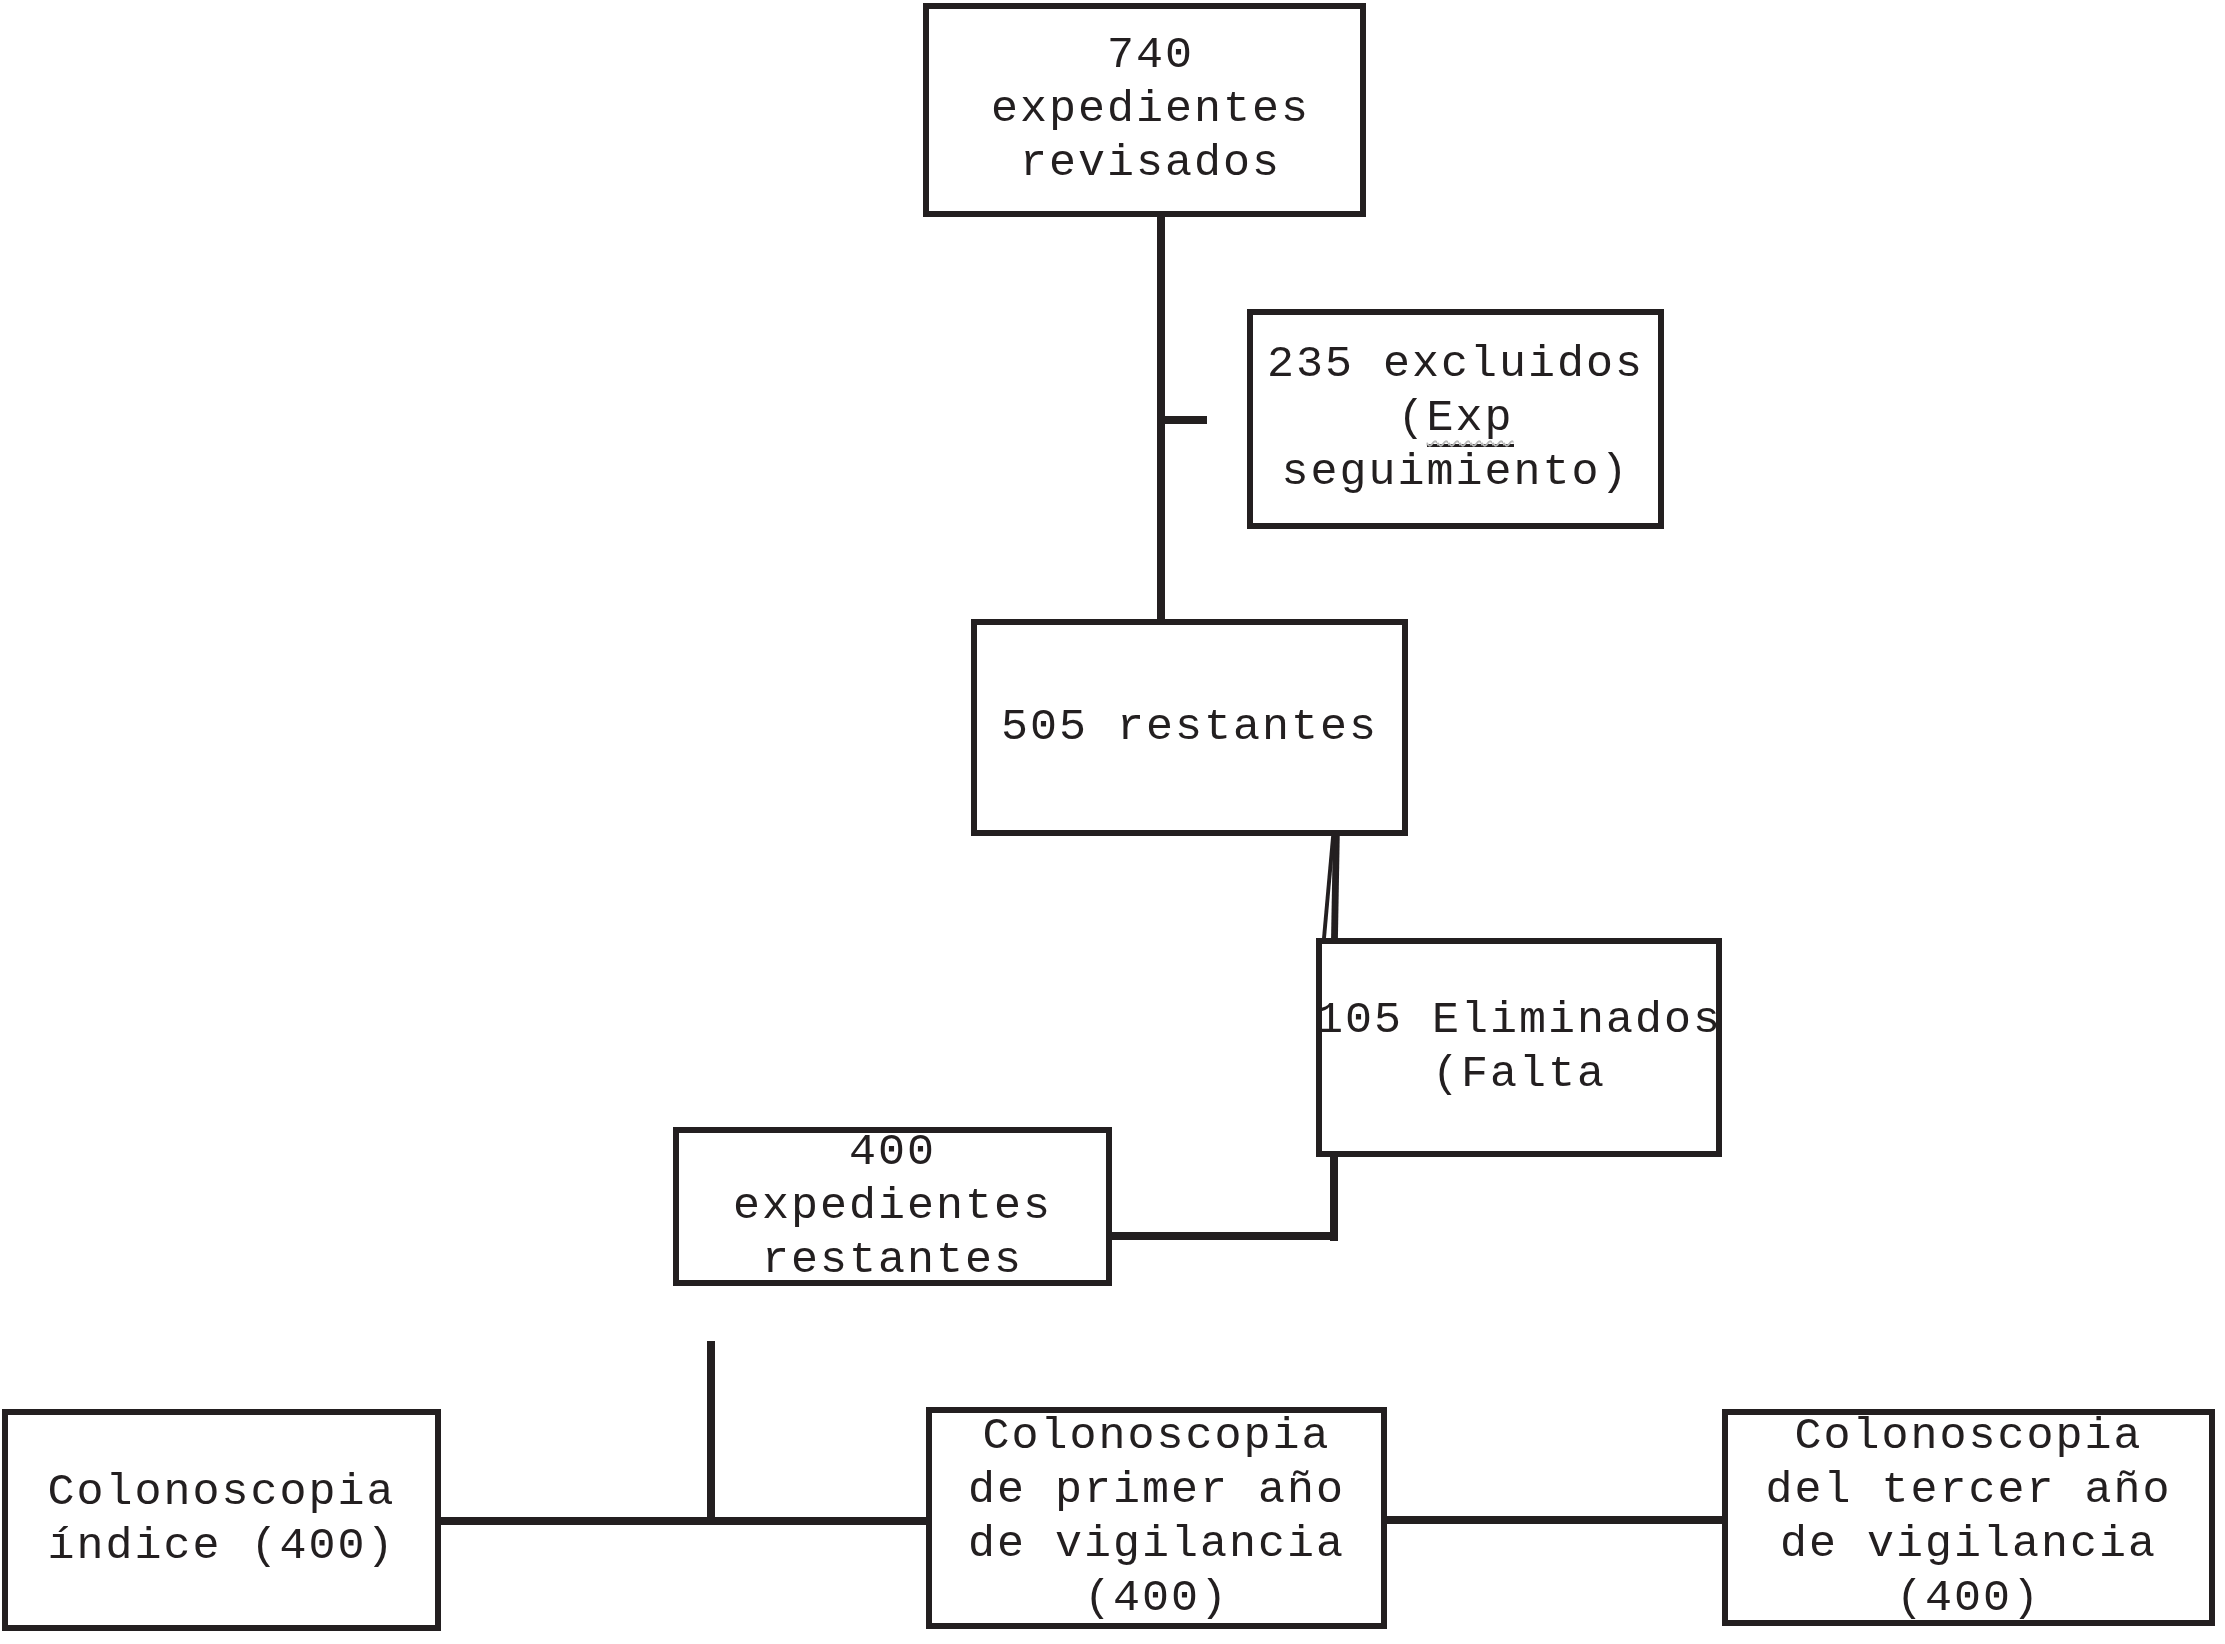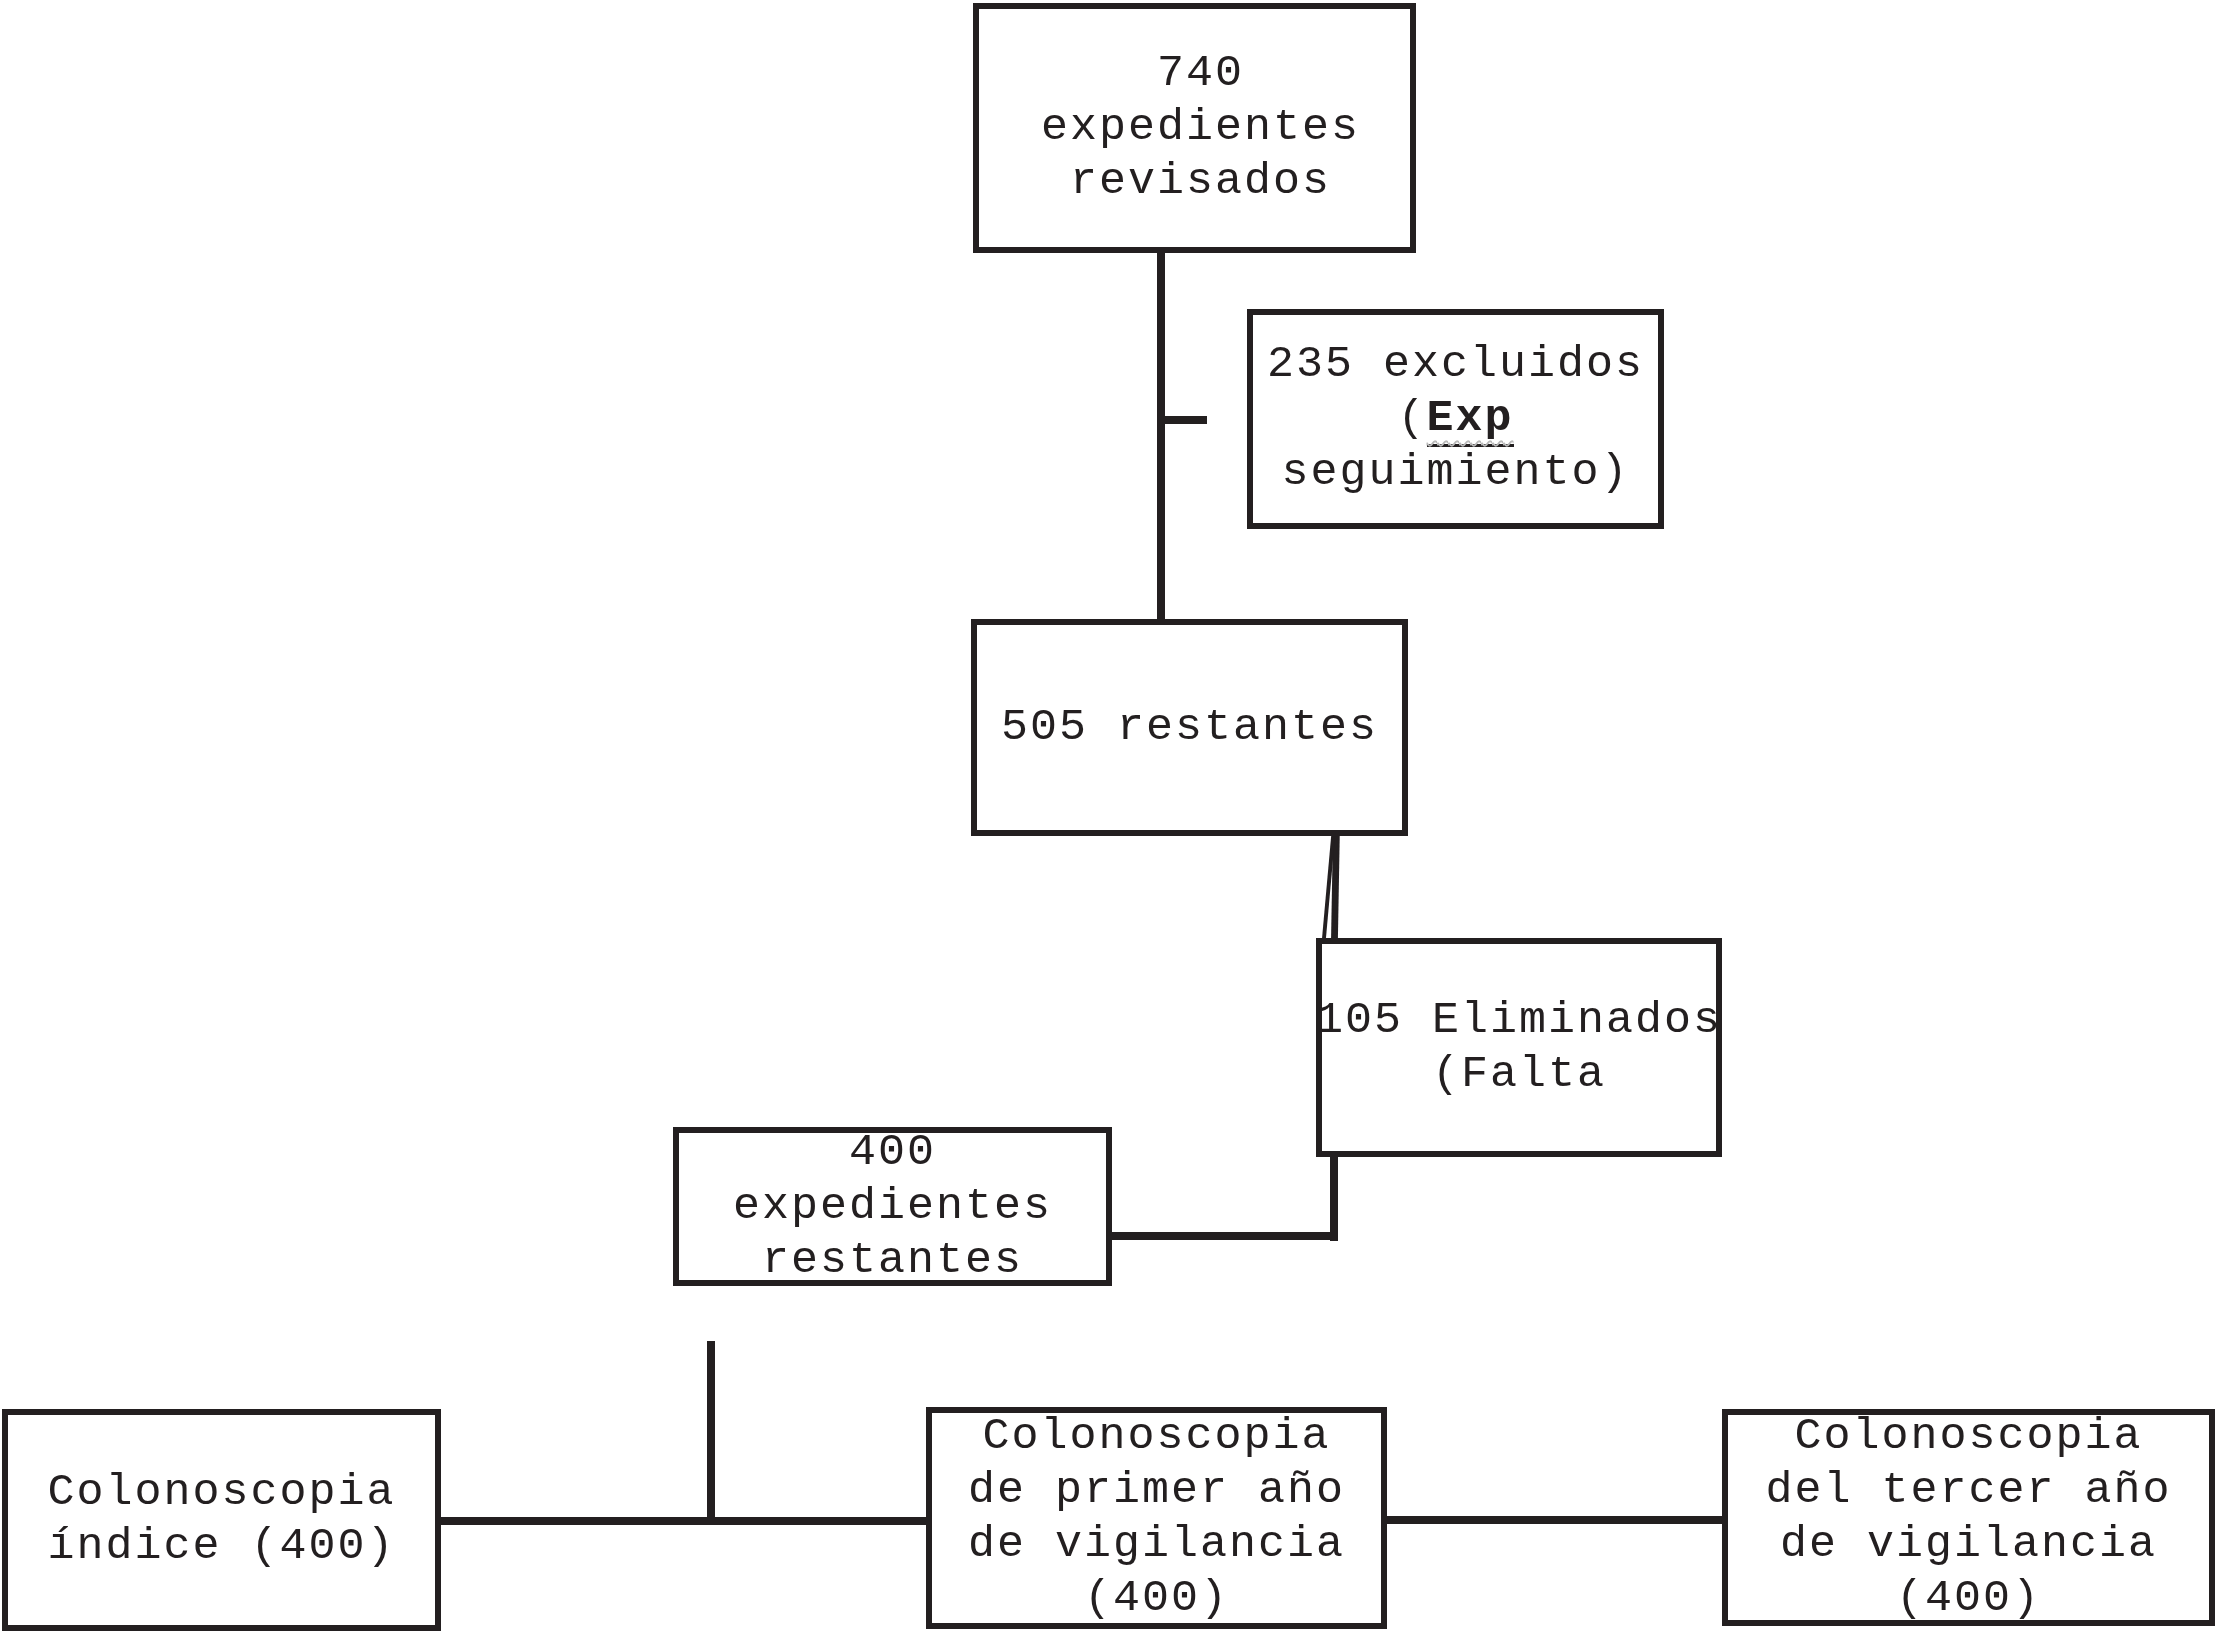--- a/index.html
+++ b/index.html
@@ -40,24 +40,23 @@
     left: 1311px;
     top: 830px;
     width: 41px;
     height: 114px;
   }
   .u {
     border-bottom: 3.9px solid #231f20;
     text-decoration: underline wavy #b9b9b9;
     text-decoration-thickness: 2px;
     text-underline-offset: 9.8px;
-    font-weight: bold;
   }
   
-  .b-revisados  { left: 973px;  top: 2.9px;    width: 443px; height: 250px; padding-left: 12px; }
+  .b-revisados  { left: 923px;  top: 2.9px;    width: 443px; height: 214px; padding-left: 12px; }
   .b-excluidos  { left: 1203px; top: 309px;  width: 417px; height: 220px; margin-left: 44px; }
   .b-restantes  { left: 943px;  top: 619px;  width: 437px; height: 217px; margin-left: 28px; }
   .b-eliminados { left: 1316px; top: 938px;  width: 406px; height: 219px; text-align: right; }
   .b-incluidos  { left: 673px;  top: 1127px; width: 439px; height: 159px; }
   .b-indice     { left: 2px;    top: 1409px; width: 439px; height: 222px; }
   .b-primer     { left: 926px;  top: 1407px; width: 461px; height: 222px; }
   .b-tercer     { left: 1722px; top: 1409px; width: 493px; height: 217px; }
   
   .c-a { left: 1157px; top: 214px;  width: 7.8px;   height: 412px; }
   .c-b { left: 1160px; top: 416px;  width: 47px;  height: 7.8px;   }

